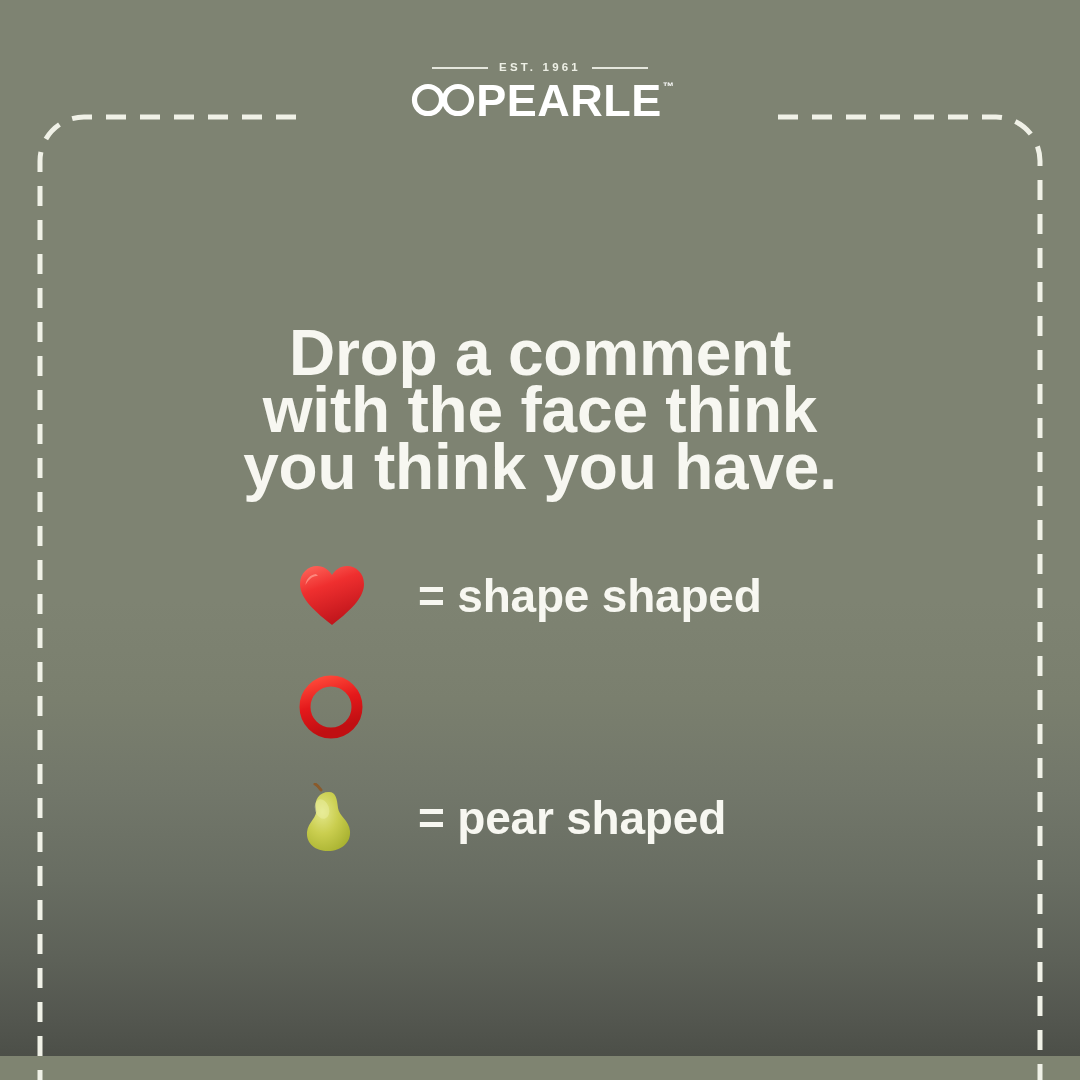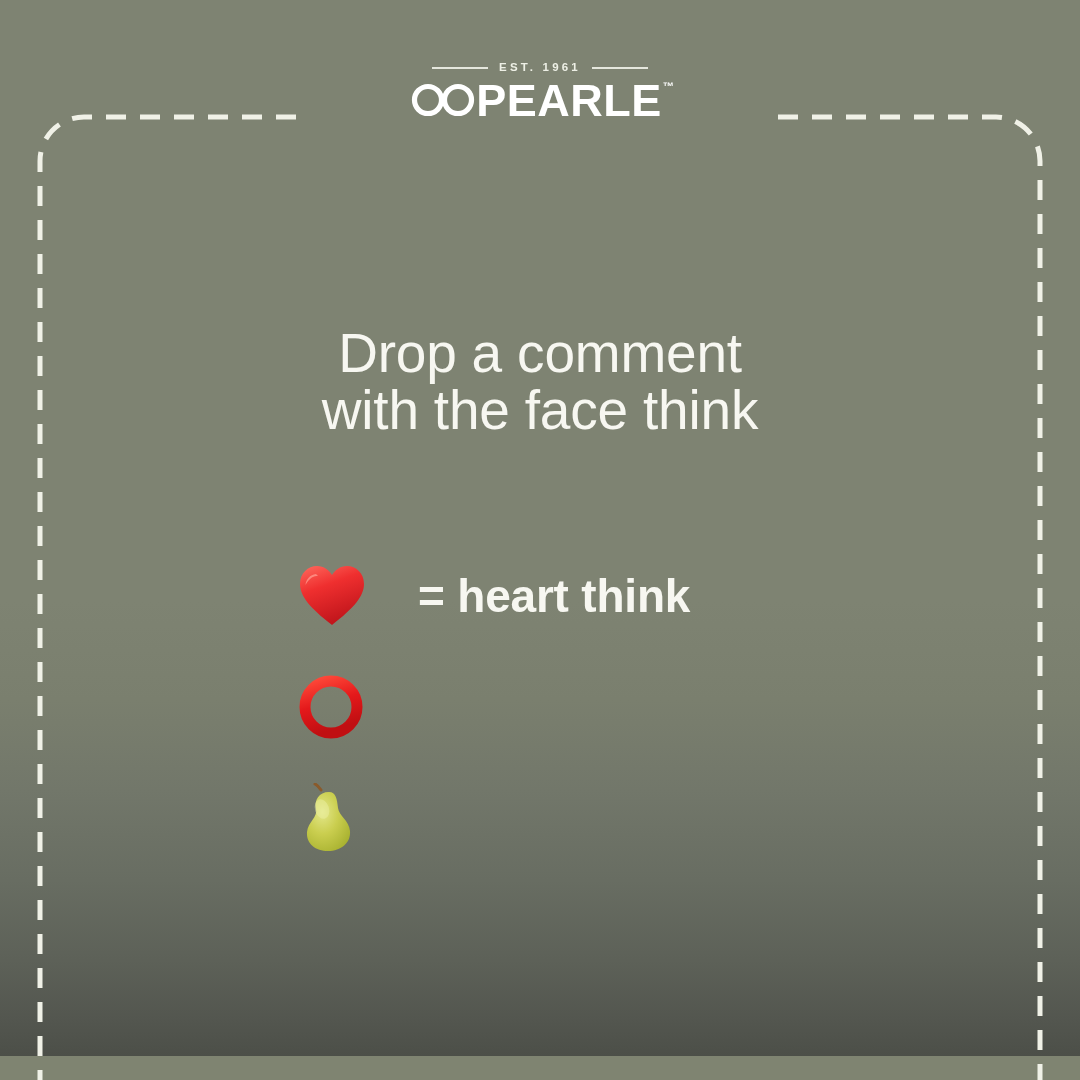--- a/index.html
+++ b/index.html
@@ -128,22 +128,22 @@
   }
 
   
   .headline {
     position: absolute;
     left: 0;
     top: 325px;
     width: 1080px;
     text-align: center;
     color: #f7f7f1;
-    font-size: 55px;
-    font-weight: 400;
+    font-size: 64px;
+    font-weight: 700;
     line-height: 57px;
     letter-spacing: -0.2px;
   }
   .headline-line {
     display: block;
   }
 
   
   .legend {
     position: absolute;
@@ -211,39 +211,40 @@
         </svg>
       </span>
       <span class="logo-word">PEARLE</span>
       <span class="logo-tm">™</span>
     </div>
   </div>
 
   <div class="headline">
     <span class="headline-line">Drop a comment</span>
     <span class="headline-line">with the face think</span>
+    <span class="headline-line">you think you have.</span>
   </div>
 
   <div class="legend">
 
     <div class="legend-row">
       <span class="legend-emoji">
         <svg class="emoji-svg" width="68" height="64" viewBox="0 0 68 64" xmlns="http://www.w3.org/2000/svg">
           <defs>
             <linearGradient id="heartGrad" x1="0" y1="0" x2="0.4" y2="1">
               <stop offset="0%" stop-color="#ff6a5e"></stop>
               <stop offset="42%" stop-color="#ef2f2f"></stop>
               <stop offset="100%" stop-color="#c2161c"></stop>
             </linearGradient>
           </defs>
           <path d="M34 61 C 12 44 2 32 2 20 C 2 9 10 2 19 2 C 26 2 31 6 34 11 C 37 6 42 2 49 2 C 58 2 66 9 66 20 C 66 32 56 44 34 61 Z" fill="url(#heartGrad)"></path>
           <path d="M18 10 C 12 11 8 15 7.5 21 C 12 13 16 12 20 12 Z" fill="#ff9c92" opacity="0.75"></path>
         </svg>
       </span>
-      <span class="legend-label">= heart think</span>
+      <span class="legend-label">= shape shaped</span>
     </div>
 
     <div class="legend-row">
       <span class="legend-emoji">
         <svg class="emoji-svg" width="66" height="66" viewBox="0 0 66 66" xmlns="http://www.w3.org/2000/svg">
           <defs>
             <linearGradient id="ringGrad" x1="0" y1="0" x2="0.3" y2="1">
               <stop offset="0%" stop-color="#ff4a3a"></stop>
               <stop offset="50%" stop-color="#e4191b"></stop>
               <stop offset="100%" stop-color="#c00f12"></stop>
@@ -262,17 +263,18 @@
               <stop offset="0%" stop-color="#e3e78a"></stop>
               <stop offset="45%" stop-color="#cace4f"></stop>
               <stop offset="100%" stop-color="#a3ad2b"></stop>
             </radialGradient>
           </defs>
           <path d="M23 7 C 21 4 19 2 17 1" stroke="#8a5a2b" stroke-width="3" stroke-linecap="round" fill="none"></path>
           <path d="M31 9 C 21 9 16 17 18 26 C 20 34 10 39 9 49 C 8 61 18 68 30 68 C 43 68 53 60 52 48 C 51 37 41 33 40 25 C 39 16 38 9 31 9 Z" fill="url(#pearGrad)"></path>
           <ellipse cx="24" cy="26" rx="7" ry="10" fill="#eef1a8" opacity="0.45" transform="rotate(-18 24 26)"></ellipse>
         </svg>
       </span>
+      <span class="legend-label">= pear shaped</span>
     </div>
 
   </div>
 
 </div>
 
 </body></html>

